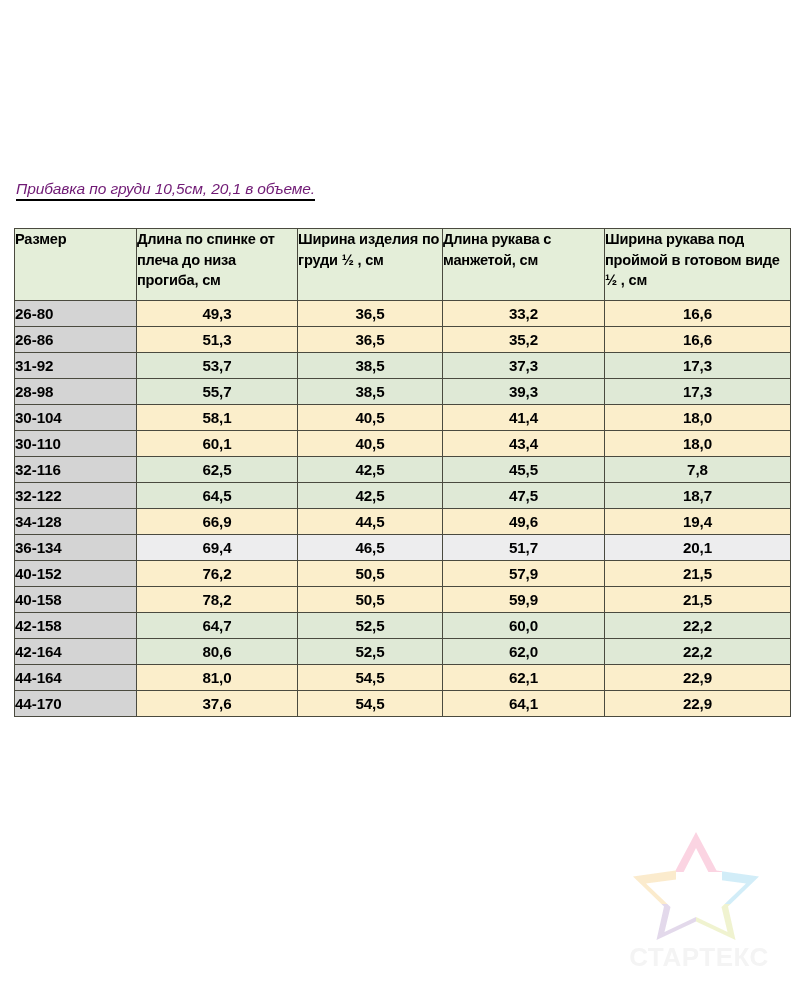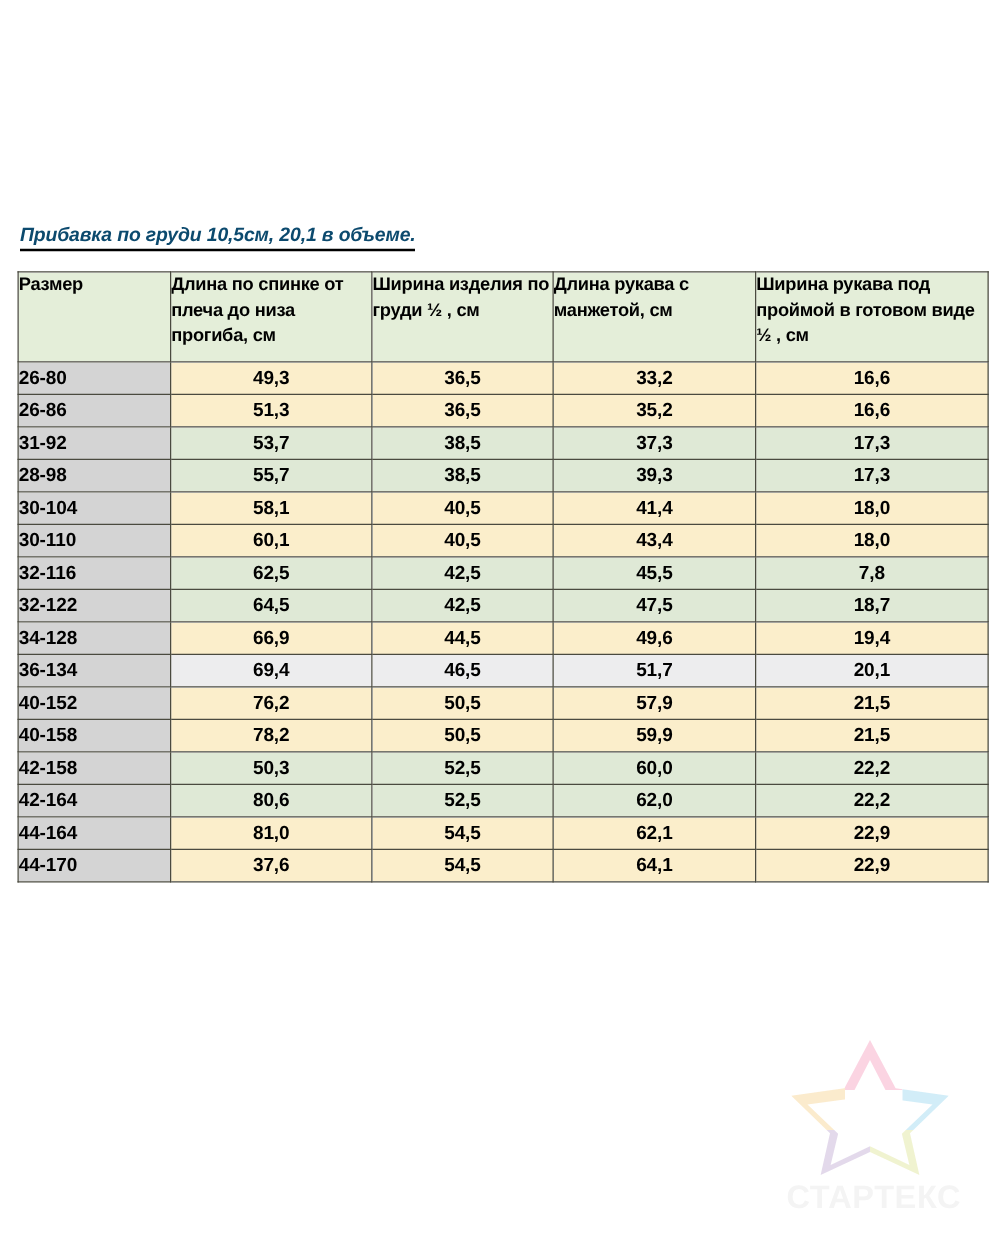--- a/index.html
+++ b/index.html
@@ -16,35 +16,35 @@
     overflow: hidden;
     -webkit-font-smoothing: antialiased;
   }
 
   
   #note-title {
     position: absolute;
     left: 16px;
     top: 180px;
     font-size: 15.5px;
-    font-weight: bold;
+    font-weight: normal;
     font-style: italic;
-    color: #0c4a6e;
+    color: #701a75;
     letter-spacing: -0.1px;
     white-space: nowrap;
     border-bottom: 2px solid #000000;
     padding-bottom: 1px;
     display: inline-block;
   }
 
   
   #size-table-wrap {
     position: absolute;
     left: 14px;
-    top: 217px;
+    top: 228px;
     width: 691px;
     border-radius: 10px;
   }
   table.size-table {
     width: 776px;
     border-collapse: collapse;
     table-layout: fixed;
     font-size: 15px;
     color: #000000;
   }
@@ -232,21 +232,21 @@
         </tr>
         <tr class="tint-cream">
           <td class="size-cell">40-158</td>
           <td class="val-cell">78,2</td>
           <td class="val-cell">50,5</td>
           <td class="val-cell">59,9</td>
           <td class="val-cell">21,5</td>
         </tr>
         <tr class="tint-green">
           <td class="size-cell">42-158</td>
-          <td class="val-cell">50,3</td>
+          <td class="val-cell">64,7</td>
           <td class="val-cell">52,5</td>
           <td class="val-cell">60,0</td>
           <td class="val-cell">22,2</td>
         </tr>
         <tr class="tint-green">
           <td class="size-cell">42-164</td>
           <td class="val-cell">80,6</td>
           <td class="val-cell">52,5</td>
           <td class="val-cell">62,0</td>
           <td class="val-cell">22,2</td>

